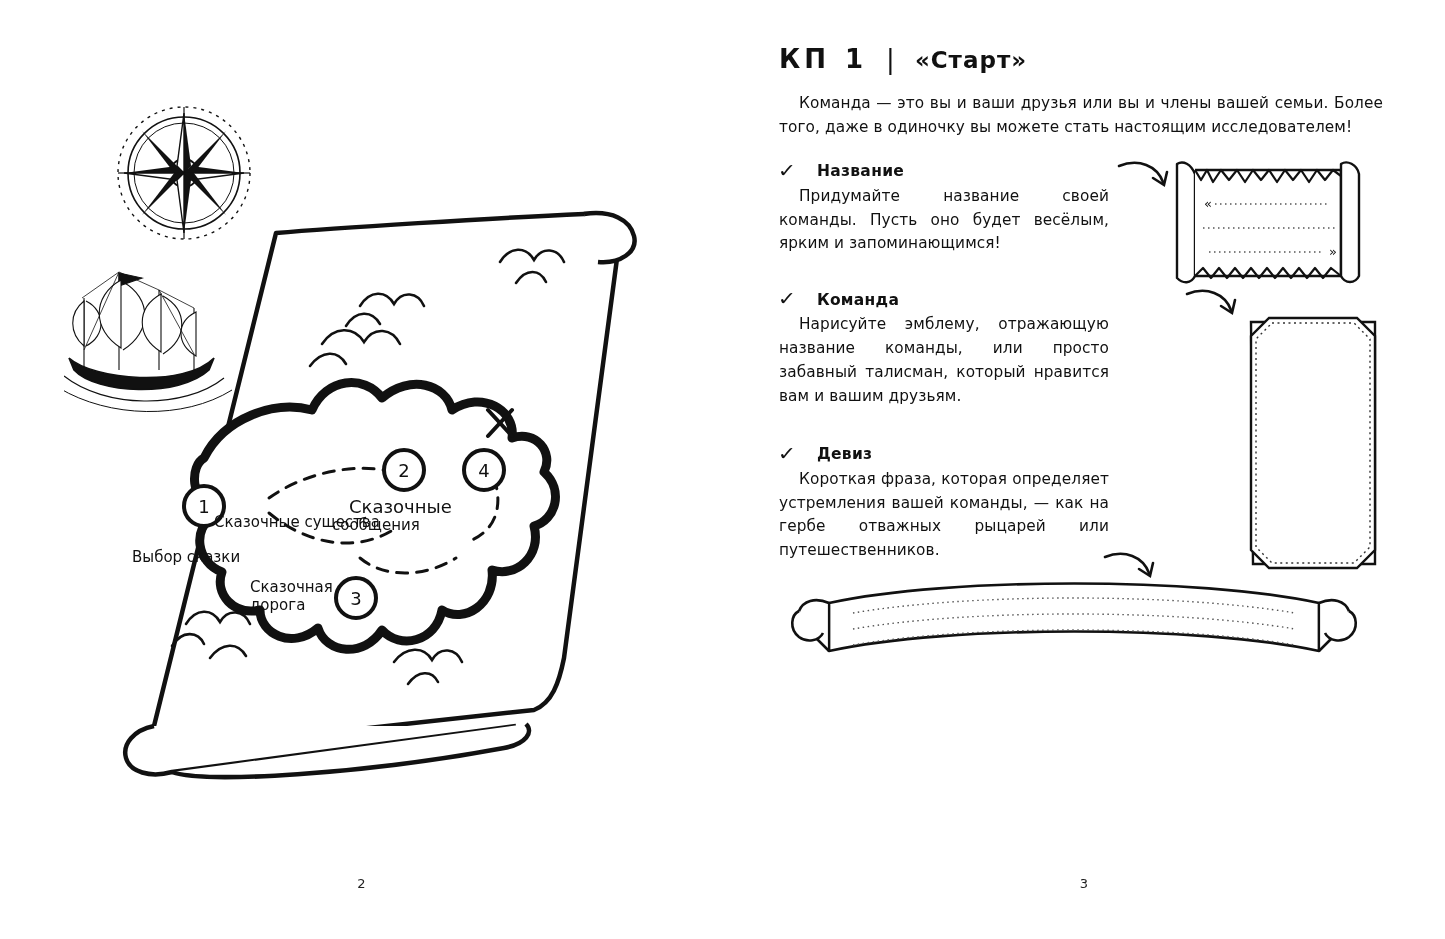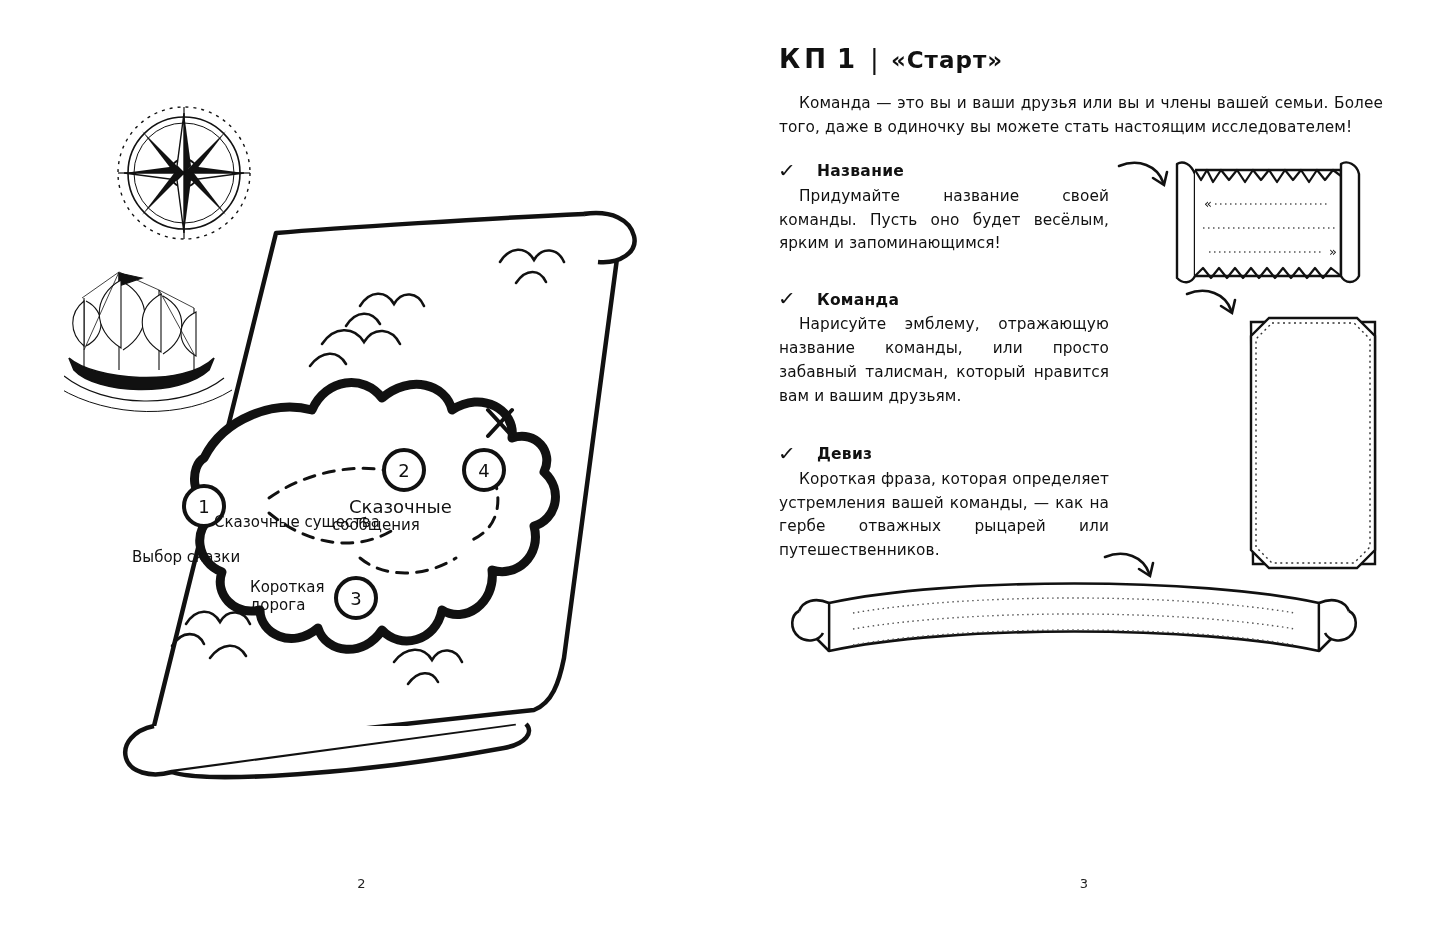--- a/index.html
+++ b/index.html
@@ -63,21 +63,21 @@
 
   
   h1.kp-title {
     font-family: "DejaVu Sans", sans-serif;
     font-weight: bold;
     font-size: 26px;
     letter-spacing: 1px;
     margin: 0 0 18px 0;
     display: flex;
     align-items: baseline;
-    gap: 7px;
+    gap: 15px;
   }
   h1.kp-title .num { letter-spacing: 4px; }
   h1.kp-title .sep {
     font-weight: normal;
     font-size: 26px;
     color: #111;
     margin: 0 4px;
   }
   h1.kp-title .quote { font-size: 23px; }
   p.body {
@@ -266,21 +266,21 @@
           <text x="292" y="547" text-anchor="middle" font-family="DejaVu Sans, sans-serif" font-size="18" fill="#111">3</text>
         </g>
         <g>
           <circle cx="420" cy="412" r="20" fill="#fff" stroke="#111" stroke-width="4"></circle>
           <text x="420" y="419" text-anchor="middle" font-family="DejaVu Sans, sans-serif" font-size="18" fill="#111">4</text>
         </g>
       </svg>
 
       <div style="position:absolute; left:150px; top:412px; font-size:15px;margin-top:43px;">Сказочные существа</div>
       <div style="position:absolute; left:68px; top:490px; font-size:15px;">Выбор сказки</div>
-      <div style="position:absolute; left:186px; top:520px; font-size:15px; line-height:1.25;">Короткая</div>
+      <div style="position:absolute; left:186px; top:520px; font-size:15px; line-height:1.25;">Сказочная</div>
       <div style="position:absolute; left:186px; top:538px; font-size:15px; line-height:1.25;">дорога</div>
       <div style="position:absolute; left:285px; top:438px; font-size:18px;">Сказочные</div>
       <div style="position:absolute; left:268px; top:458px; font-size:15px;">сообщения</div>
     </div>
 
     <div class="page-number">2</div>
   </div>
 
   <div class="page page-right">
 

